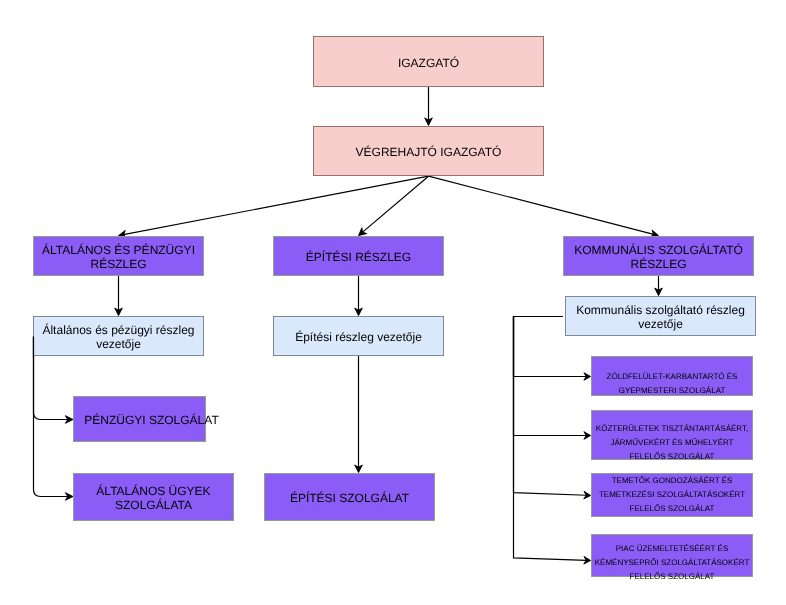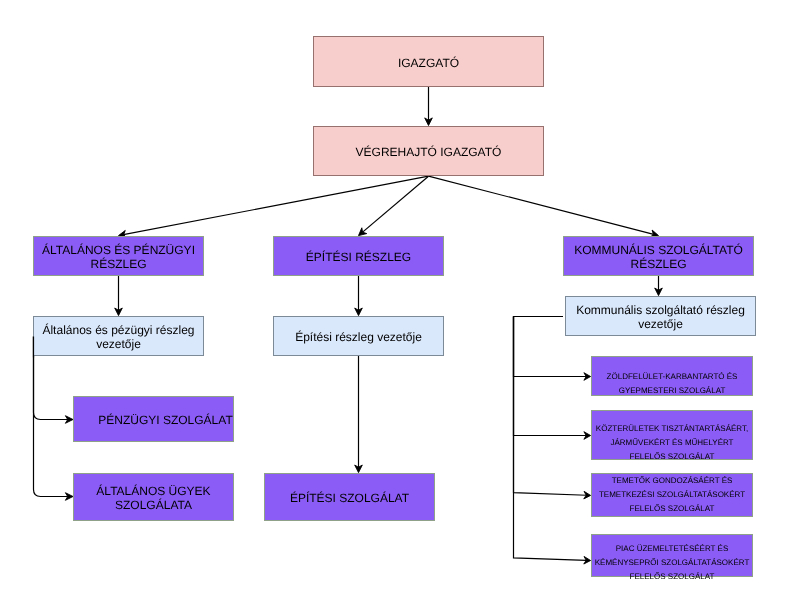--- a/index.html
+++ b/index.html
@@ -110,21 +110,21 @@
     <span class="ln">Általános és pézügyi részleg</span>
     <span class="ln">vezetője</span>
   </div>
   <div class="node blue f12" style="left:273px;top:316px;width:171px;height:40px;">
     <span class="ln">Építési részleg vezetője</span>
   </div>
   <div class="node blue f12" style="left:565px;top:296px;width:191px;height:40px;">
     <span class="ln">Kommunális szolgáltató részleg</span>
     <span class="ln">vezetője</span>
   </div>
-  <div class="node green f12" style="left:73px;top:396px;width:161px;height:46px;padding-left:24px;">
+  <div class="node green f12" style="left:73px;top:396px;width:133px;height:46px;padding-left:24px;">
     <span class="ln">PÉNZÜGYI SZOLGÁLAT</span>
   </div>
   <div class="node green f12" style="left:73px;top:473px;width:161px;height:48px;">
     <span class="ln">ÁLTALÁNOS ÜGYEK</span>
     <span class="ln">SZOLGÁLATA</span>
   </div>
   <div class="node green f12" style="left:264px;top:473px;width:171px;height:48px;">
     <span class="ln">ÉPÍTÉSI SZOLGÁLAT</span>
   </div>
   <div class="node green f8" style="left:591px;top:356px;width:162px;height:40px;">

